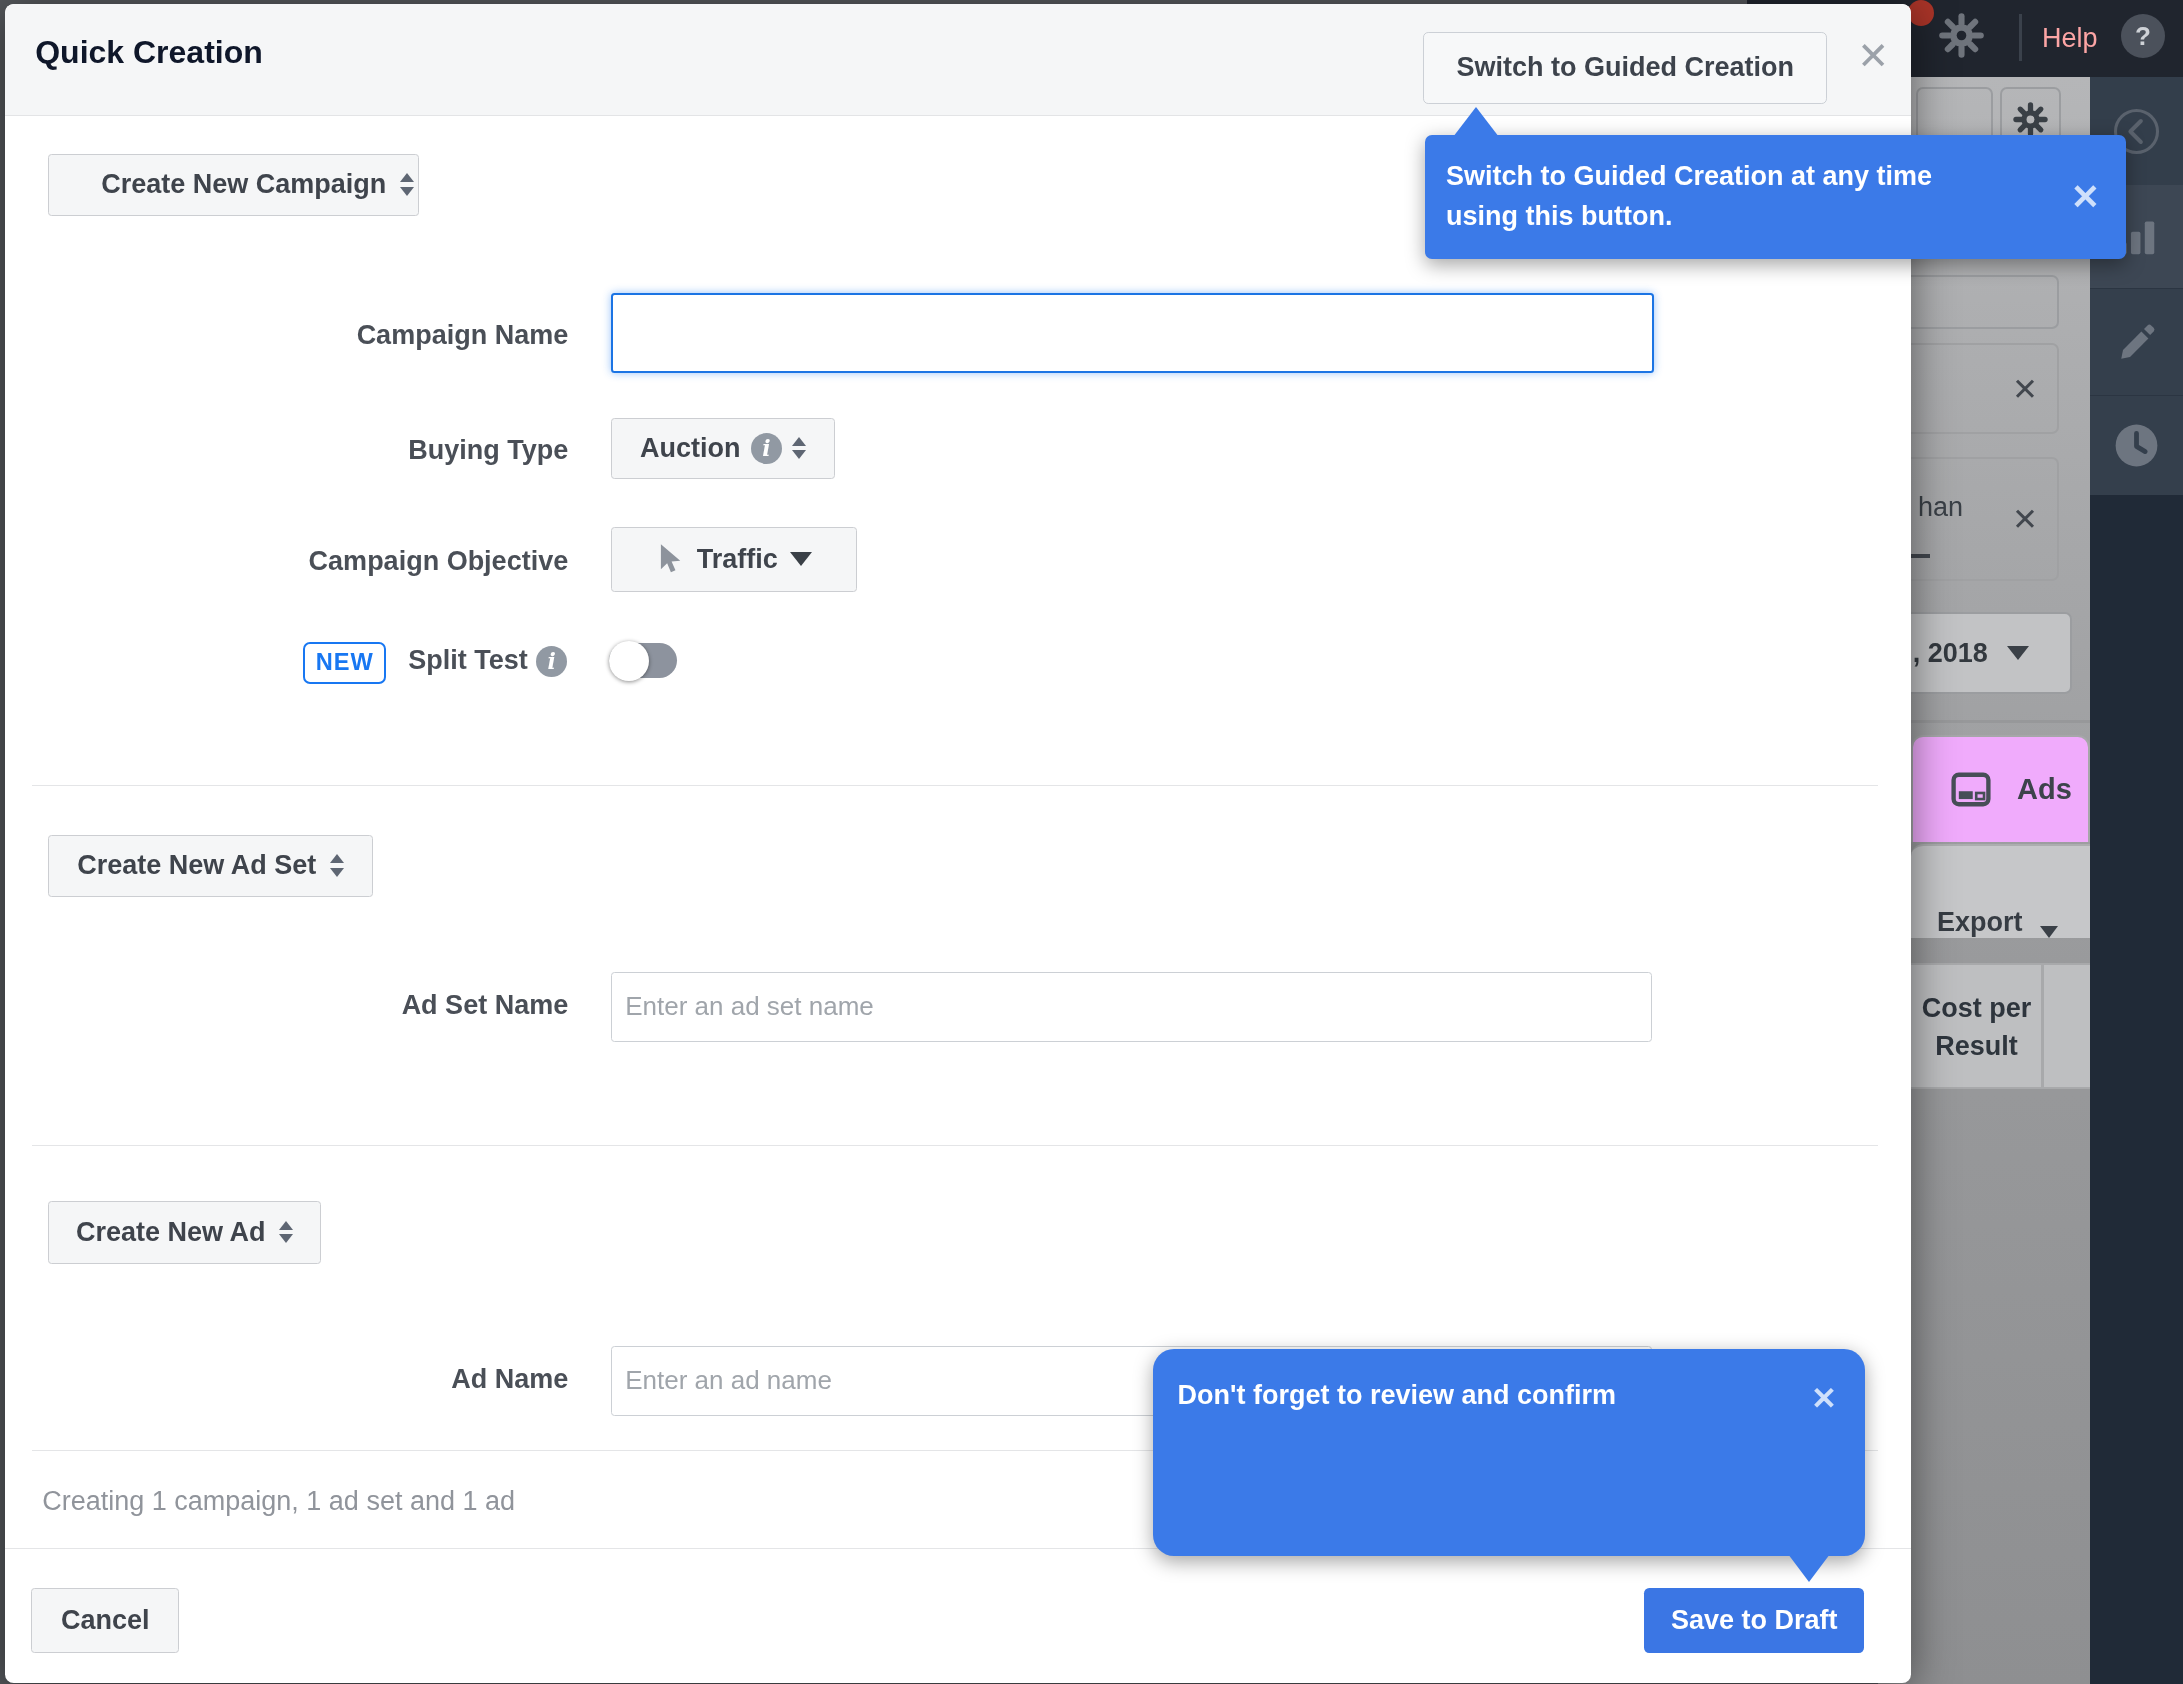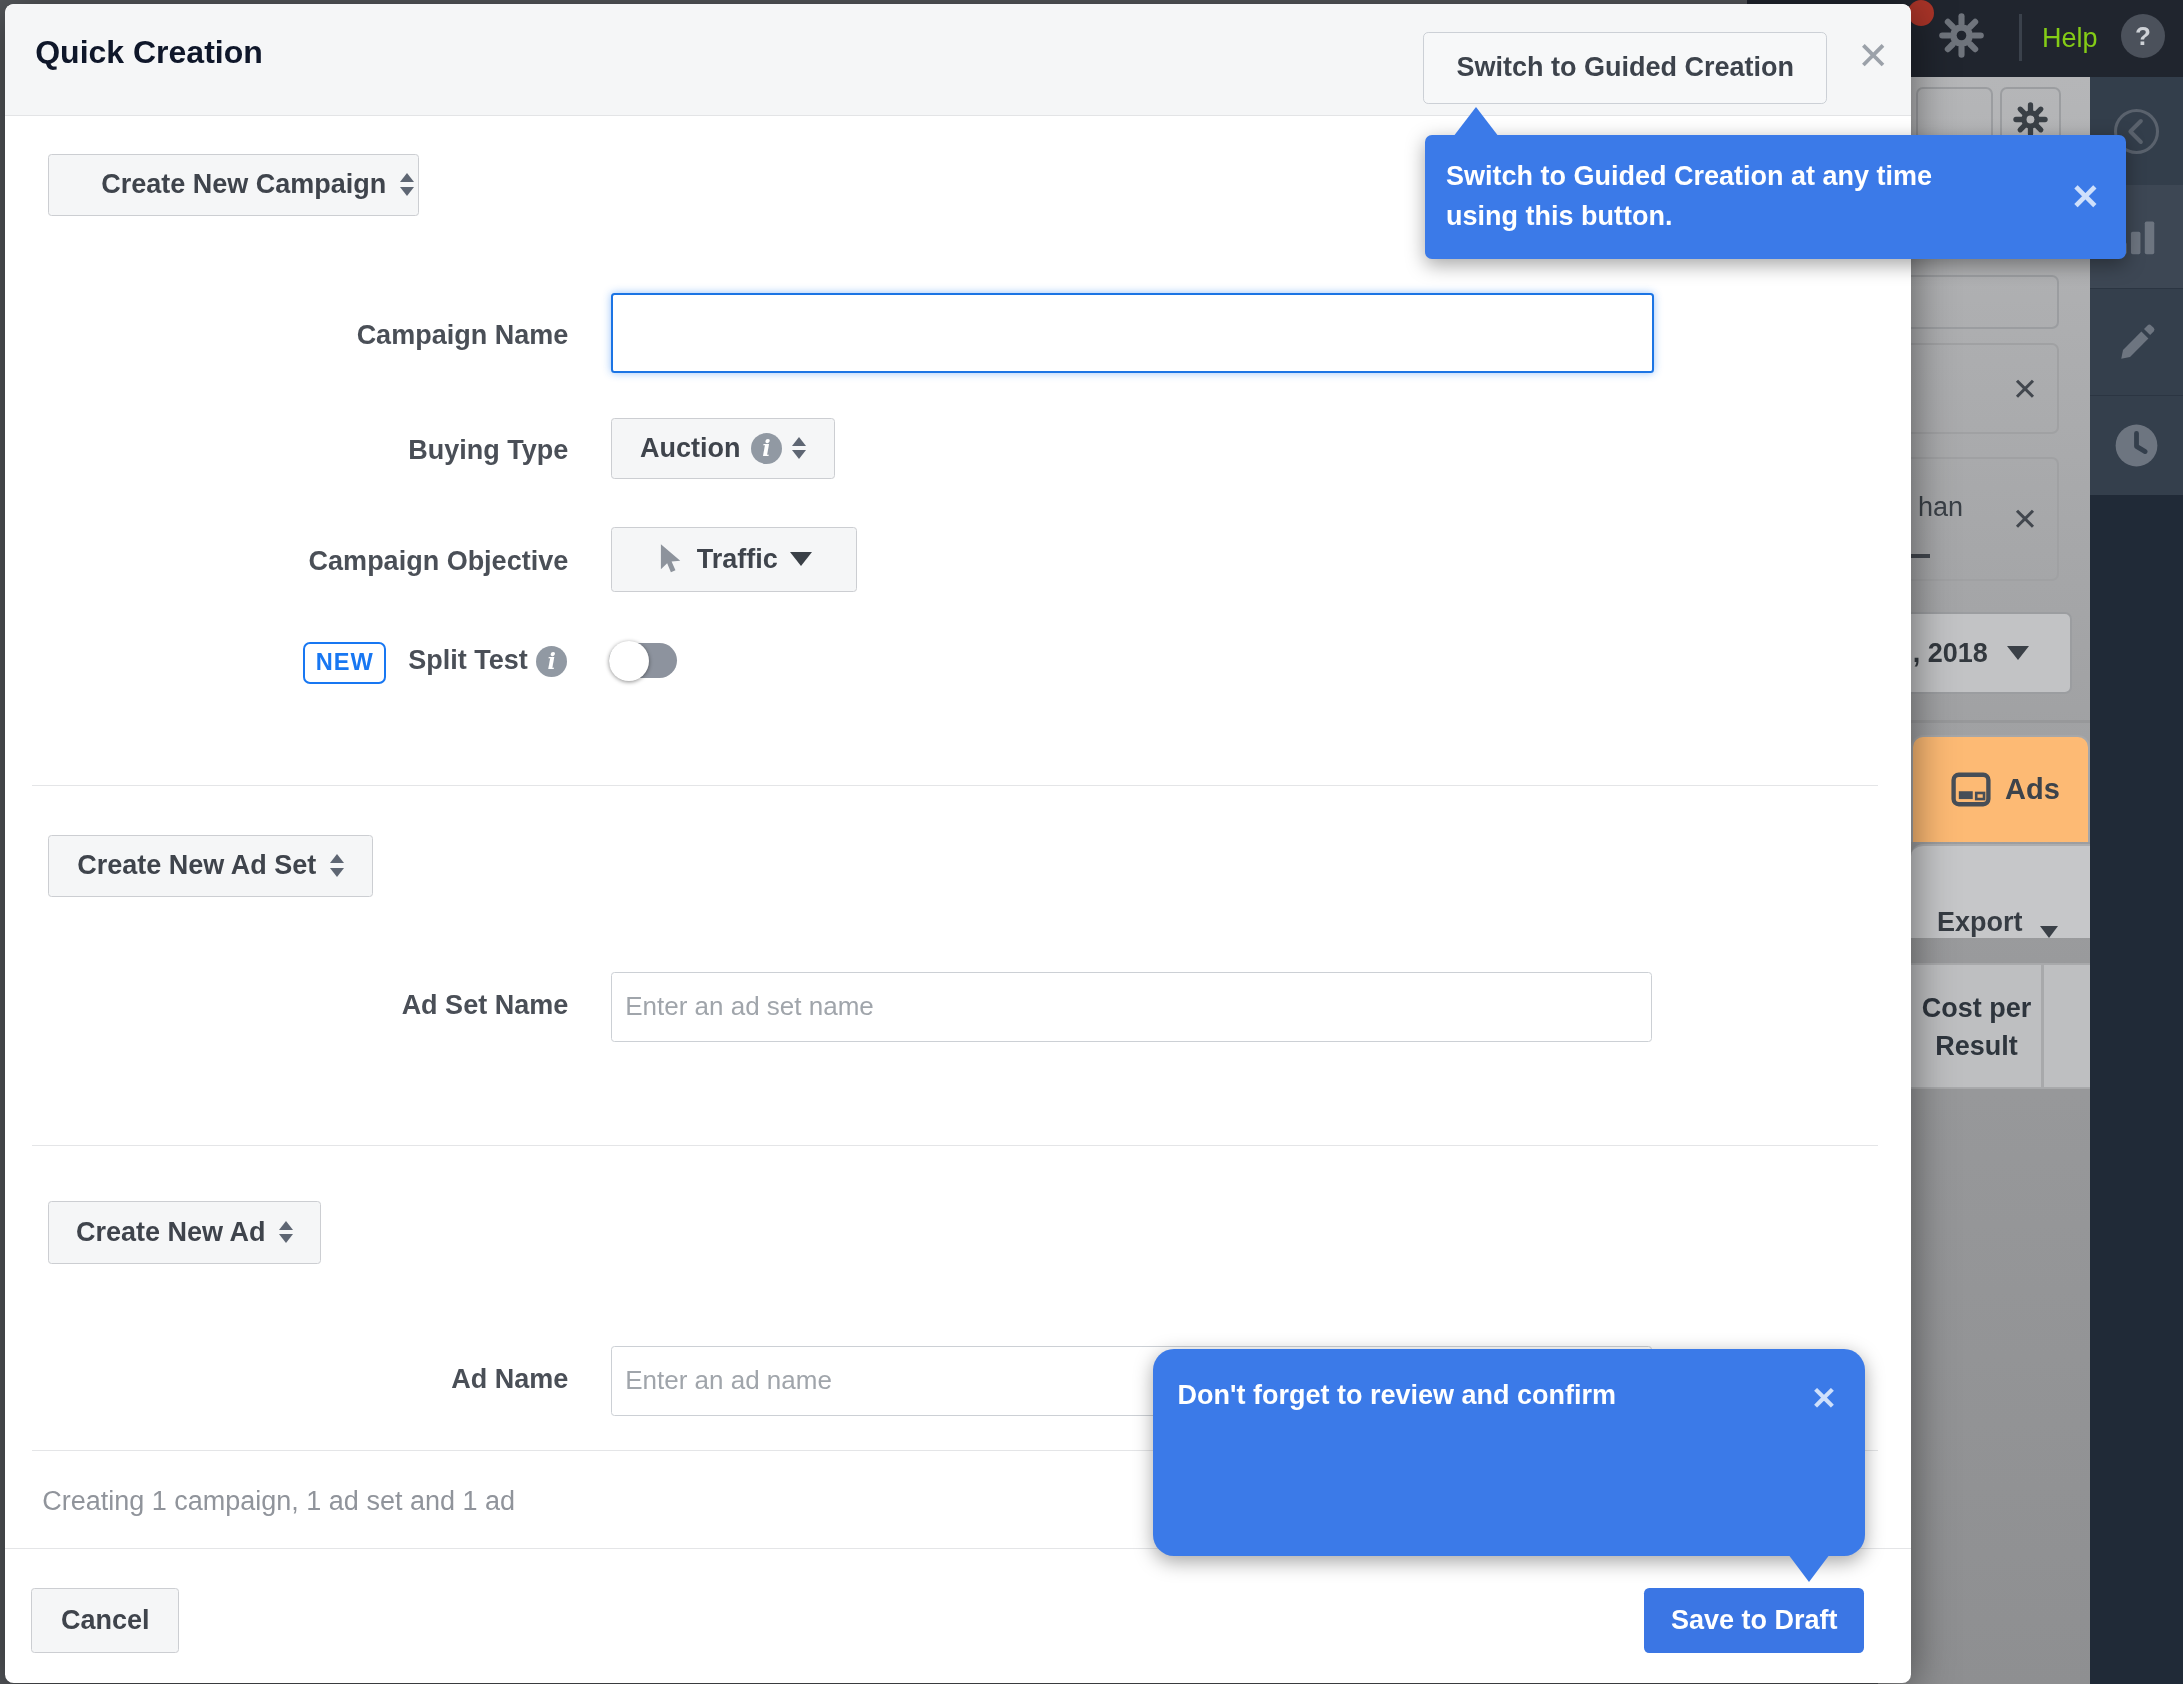--- a/index.html
+++ b/index.html
@@ -4,36 +4,36 @@
 <style>
   * { margin:0; padding:0; box-sizing:border-box; }
   body { background:#3a3c3f; font-family:"Liberation Sans", sans-serif; }
   .page { position:relative; width:2184px; height:1685px; background:#55585c; overflow:hidden; }
 
   
   .bg-navbar { position:absolute; left:1747px; top:0; right:0; height:77px; background:#20252e; z-index:1; }
   .nav-red-dot { position:absolute; left:1908px; top:0px; width:26px; height:26px; border-radius:50%; background:#a93428; z-index:2; }
   .nav-gear-icon { position:absolute; left:1937px; top:11.4px; z-index:2; }
   .nav-divider { position:absolute; left:2019px; top:14px; width:2.6px; height:47px; background:#3a414b; z-index:2; }
-  .nav-help { position:absolute; left:2042px; top:23px; font-size:27px; color:#84cc16; z-index:2; }
+  .nav-help { position:absolute; left:2042px; top:23px; font-size:27px; color:#fca5a5; z-index:2; }
   .nav-q { position:absolute; left:2121px; top:14px; width:44px; height:44px; border-radius:50%; background:#4b515b; color:#ced1d6; font-size:26px; font-weight:bold; text-align:center; line-height:44px; z-index:2; }
 
   .bg-content { position:absolute; left:1878px; top:77px; width:212px; height:1608px; background:linear-gradient(#b5b6b8, #999a9c 55%, #8e8f91); z-index:1; }
   .tb-btn1 { position:absolute; left:1916px; top:87px; width:77px; height:65px; border:2.6px solid #9b9da0; border-radius:7px; z-index:1; }
   .tb-btn2 { position:absolute; left:2000px; top:87px; width:61px; height:65px; border:2.6px solid #9b9da0; border-radius:7px; z-index:1; display:flex; align-items:center; justify-content:center; }
   .chip0 { position:absolute; left:1895px; top:275px; width:164px; height:54px; border:2.6px solid #9b9da0; border-radius:7px; z-index:1; }
   .chip1 { position:absolute; left:1895px; top:343px; width:164px; height:91px; border:2.6px solid #a0a1a3; border-radius:7px; z-index:1; }
   .chip2 { position:absolute; left:1895px; top:457px; width:164px; height:124px; border:2.6px solid #a0a1a3; border-radius:7px; z-index:1; }
   .chip-x { position:absolute; right:19px; top:50%; transform:translateY(-50%); font-size:31px; color:#42474e; }
   .chip2-text { position:absolute; left:21px; top:33px; font-size:27px; color:#3a4047; }
   .chip2-dash { position:absolute; left:14px; bottom:21px; width:19px; height:4.4px; background:#42474e; }
   .date-panel { position:absolute; left:1895px; top:612px; width:177px; height:82px; background:#c2c3c5; border:2.6px solid #9b9da0; border-radius:7px; z-index:1; display:flex; align-items:center; }
   .date-text { margin-left:15.7px; font-size:27px; font-weight:bold; color:#33393f; }
   .hline { position:absolute; left:1911px; top:720px; width:179px; height:2.6px; background:#97989a; z-index:1; }
-  .ads-tab { position:absolute; left:1911px; top:735px; width:179px; height:107px; background:#fdba74; border:2.6px solid #a6a7a9; border-bottom:none; border-radius:12.2px 12.2px 0 0; z-index:1; display:flex; align-items:center; gap:14px; padding-left:38px;text-align:right; }
+  .ads-tab { position:absolute; left:1911px; top:735px; width:179px; height:107px; background:#f0abfc; border:2.6px solid #a6a7a9; border-bottom:none; border-radius:12.2px 12.2px 0 0; z-index:1; display:flex; align-items:center; gap:26px; padding-left:38px;text-align:right; }
   .ads-label { font-size:29px; font-weight:bold; color:#3c434b; }
   .export-bar { position:absolute; left:1911px; top:844px; width:179px; height:94px; background:#c6c7c9; border-top:2.6px solid #acadaf; border-radius:12.2px 0 0 0; z-index:1; display:flex; align-items:flex-end; gap:17.5px; padding-left:26px; }
   .export-label { font-size:27px; font-weight:bold; color:#363c43; }
   .thead { position:absolute; left:1911px; top:963px; width:179px; height:126px; background:#bebfc1; border-top:2.6px solid #a8a9ab; border-bottom:2.6px solid #a8a9ab; z-index:1; }
   .thead-line1 { position:absolute; left:0px; top:28px; width:131px; text-align:center; font-size:27px; font-weight:bold; color:#2e353d; }
   .thead-line2 { position:absolute; left:0px; top:66px; width:131px; text-align:center; font-size:27px; font-weight:bold; color:#2e353d; }
   .thead-vline { position:absolute; left:130px; top:0; width:2.6px; height:124px; background:#a8a9ab; }
 
   .sidebar { position:absolute; left:2090px; top:77px; width:93px; height:1608px; background:#202a37; z-index:1; }
   .sb-s1 { position:absolute; left:0; top:0; width:93px; height:108px; background:#333e4b; display:flex; align-items:center; justify-content:center; }

